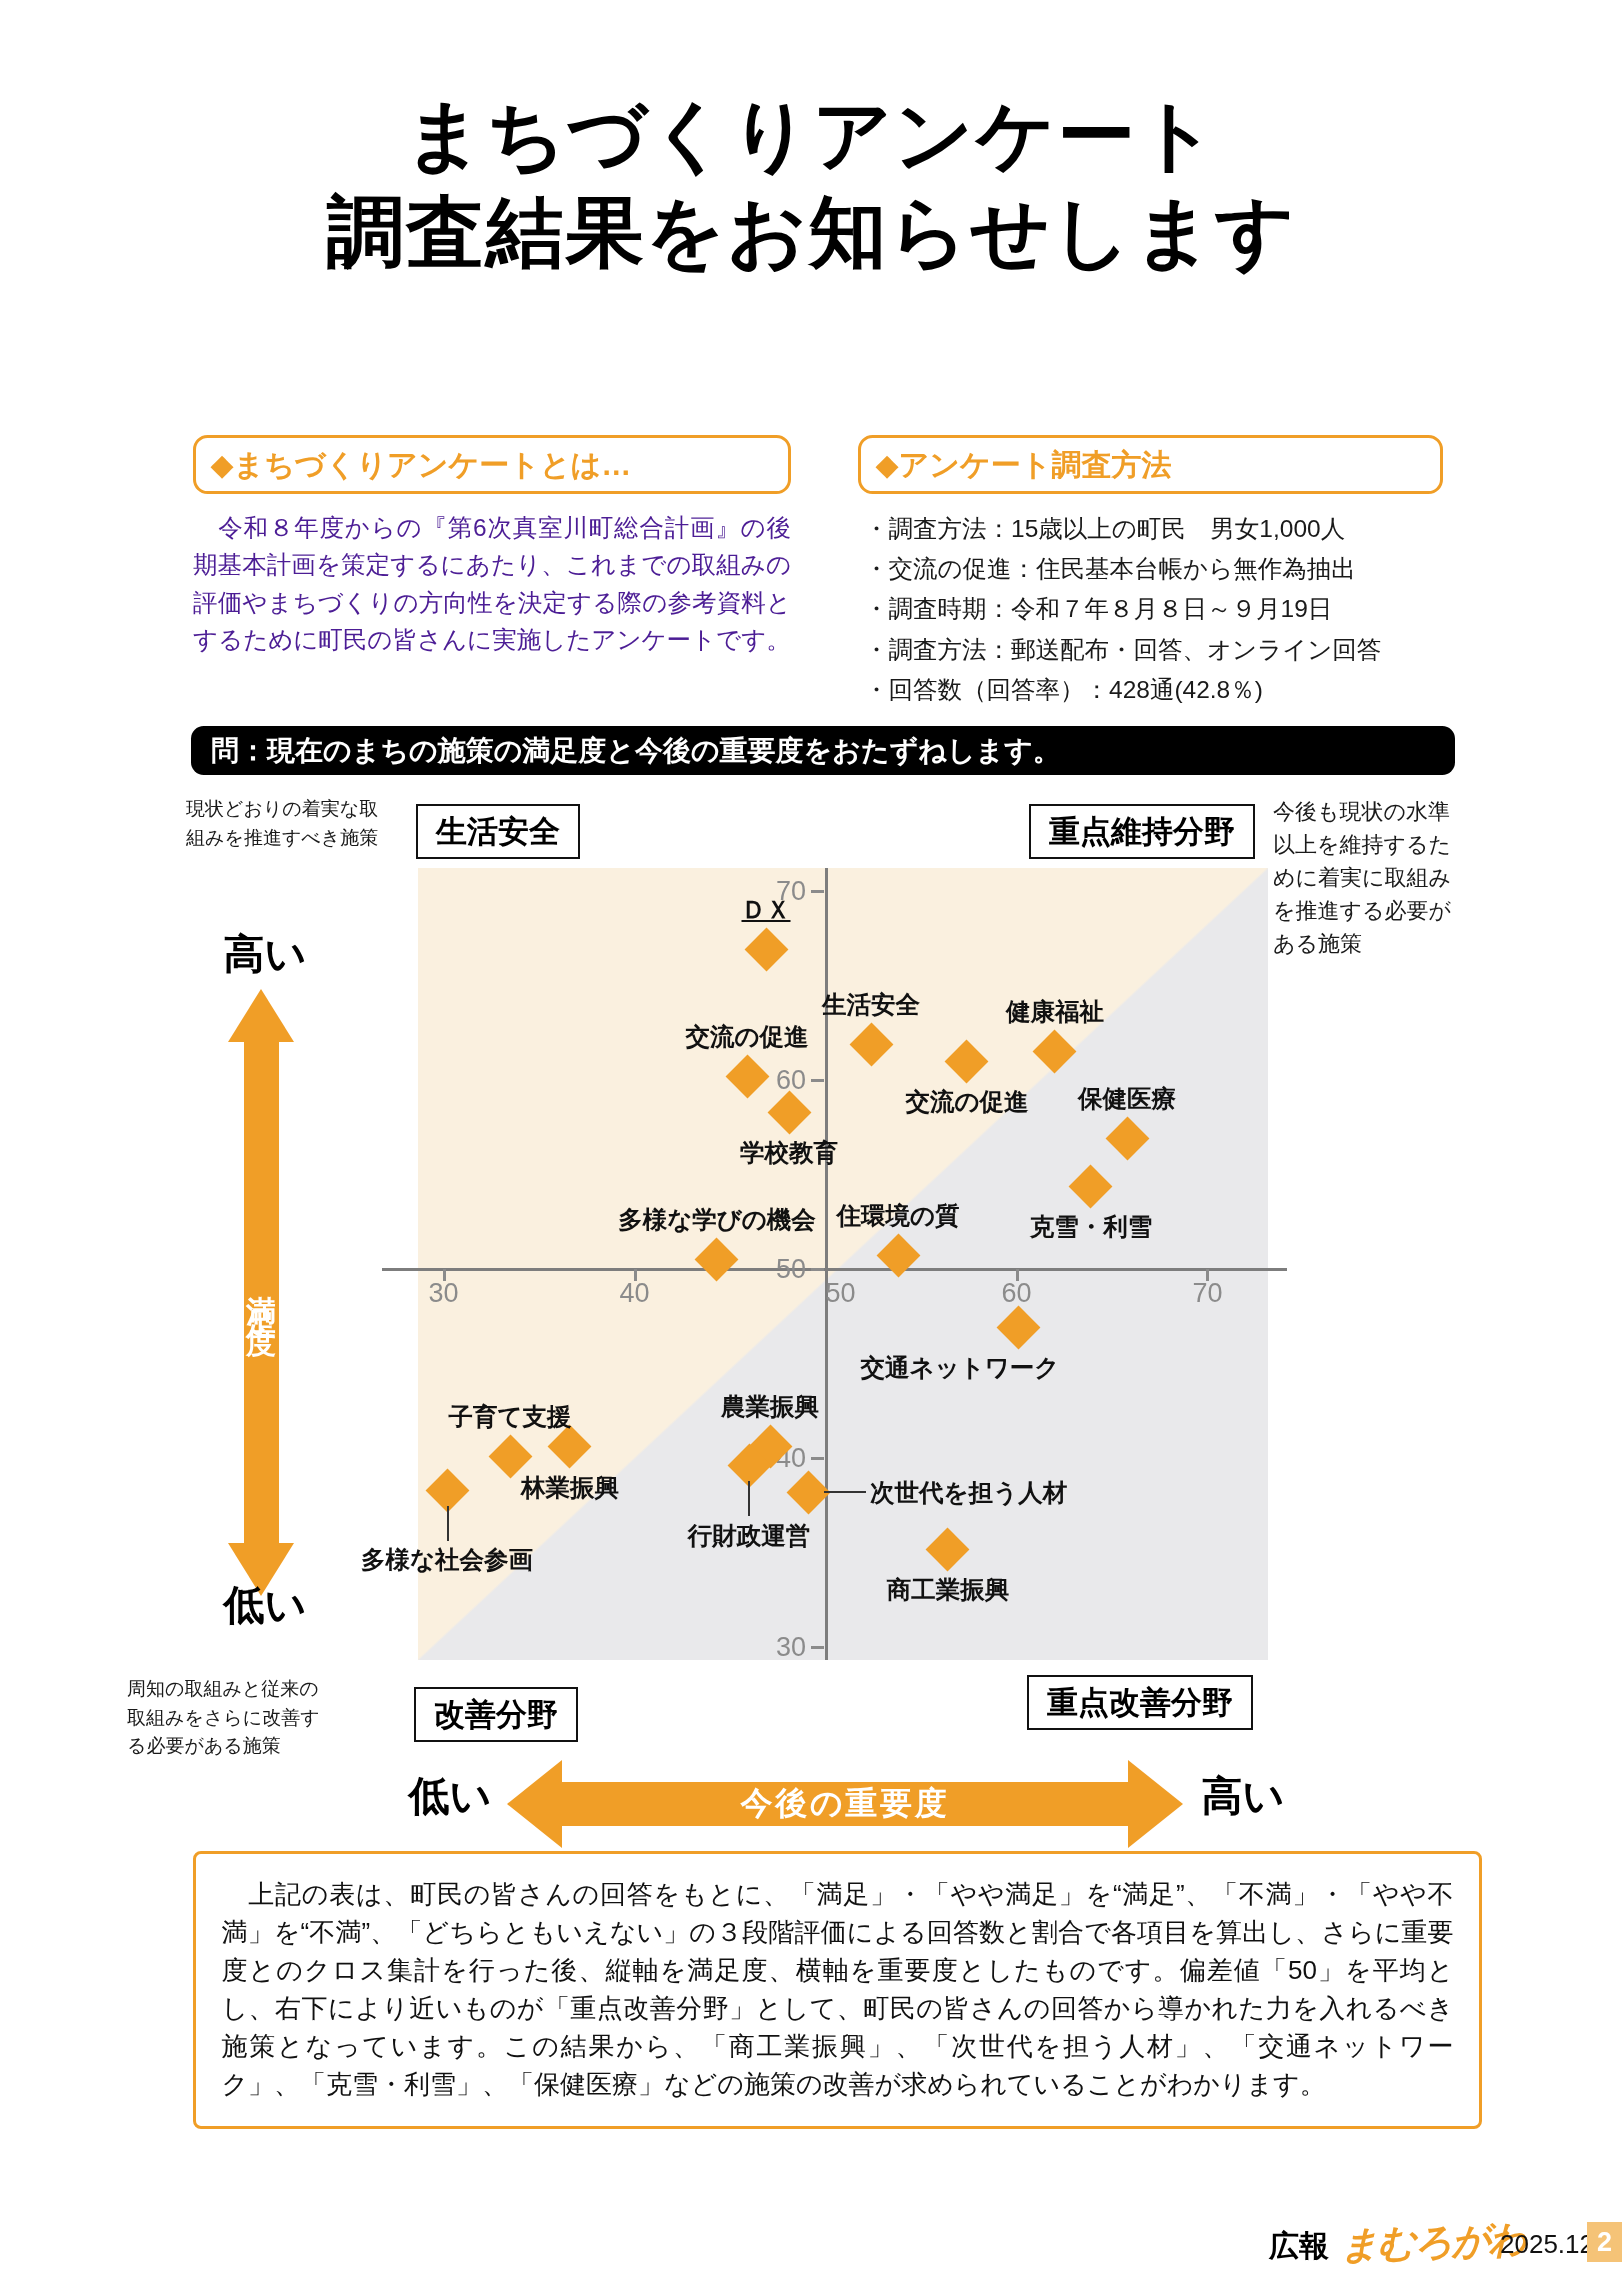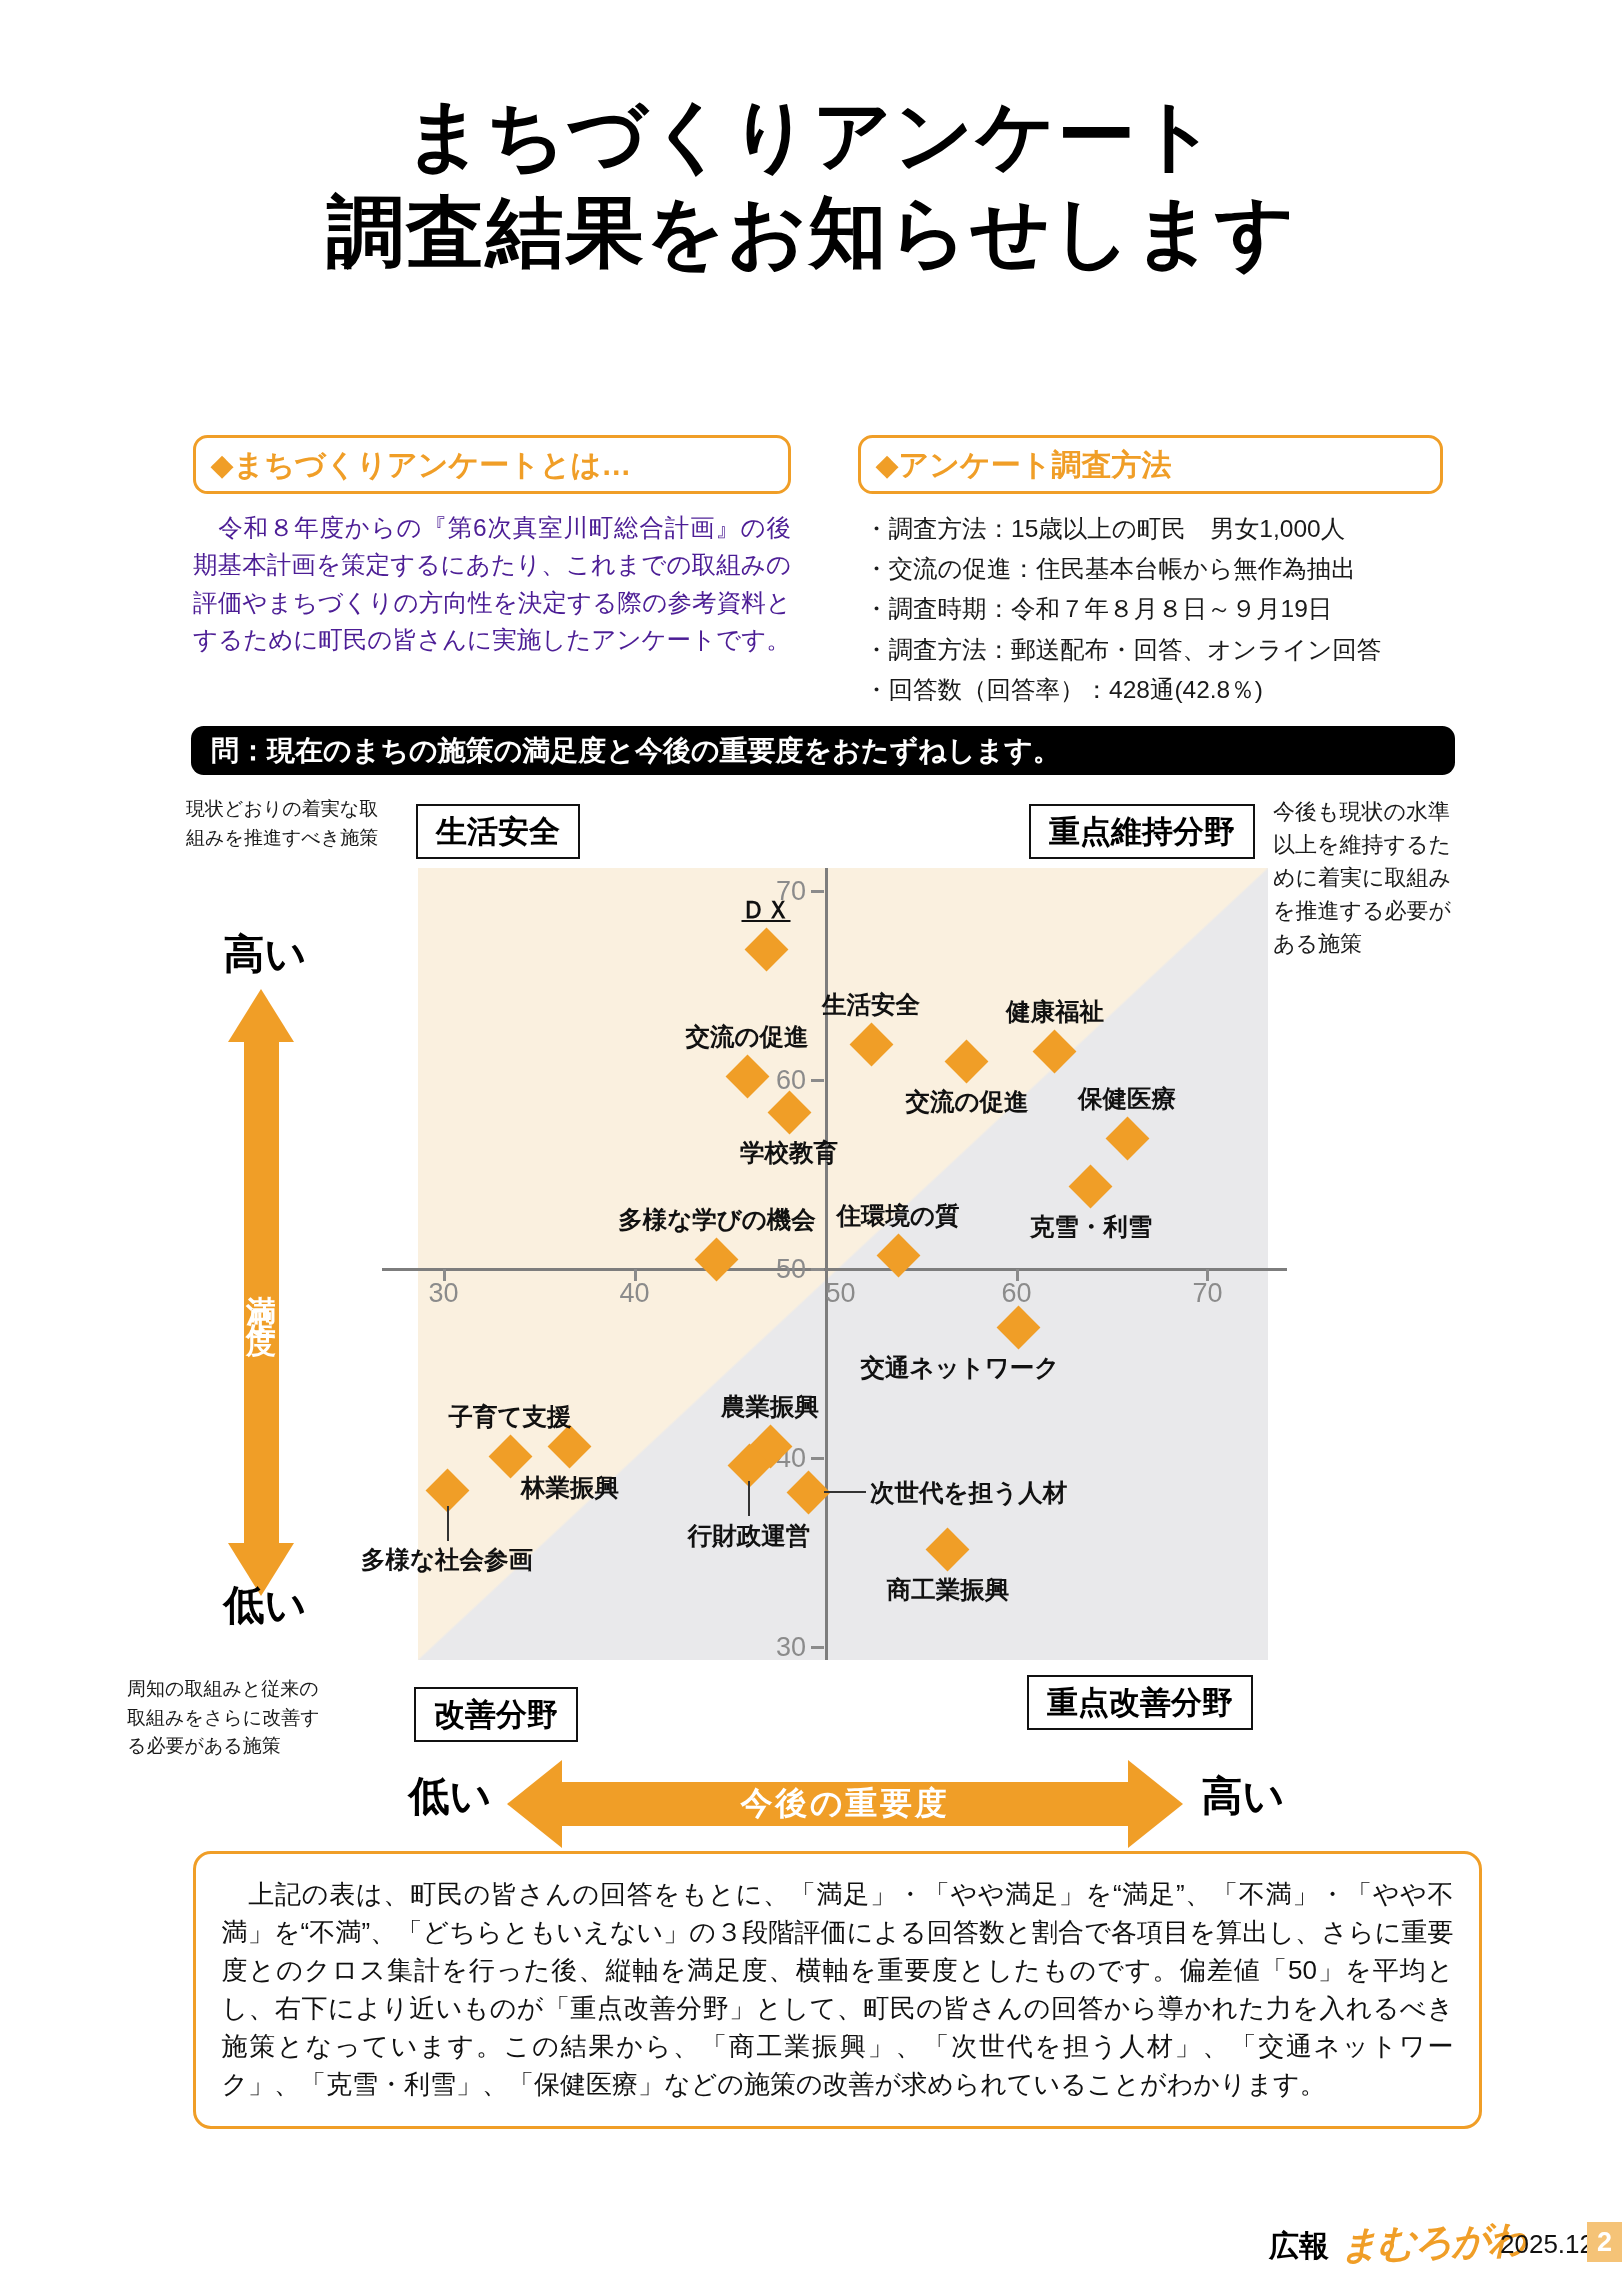--- a/index.html
+++ b/index.html
@@ -84,21 +84,21 @@
       border-top:44px solid transparent;border-bottom:44px solid transparent;border-right:55px solid var(--accent);}
   .h-arrow .head-right{position:absolute;right:0;top:0;width:0;height:0;
       border-top:44px solid transparent;border-bottom:44px solid transparent;border-left:55px solid var(--accent);}
   .h-arrow .shaft{position:absolute;left:53px;top:22px;width:571px;height:44px;background:var(--accent);}
   .h-arrow .hlabel{position:absolute;left:50%;top:44px;transform:translate(-50%,-50%);
       color:#fff;font-size:32px;font-weight:900;letter-spacing:2.7px;white-space:nowrap;}
   .low-left{left:400px;top:1769px;}
   .high-right{left:1193px;top:1769px;}
 
   
-  .explain-box{left:193px;top:1851px;width:1289px;border:3.6px solid var(--accent);border-radius:18px;
+  .explain-box{left:193px;top:1851px;width:1289px;border:3.6px solid var(--accent);border-radius:8px;
                background:#fff;padding:22px 25.5px;font-size:26px;line-height:1.46;text-align:justify;color:#111;}
 
   
   .f-kouhou{left:1269px;top:2226px;font-size:30px;font-weight:900;color:#000;}
   .f-logo{left:1340px;top:2217px;font-size:38px;font-weight:900;font-style:italic;color:var(--accent);transform:rotate(-2deg);letter-spacing:-1.8px;}
   .f-date{left:1500px;top:2229px;font-size:26px;color:#111;}
   .f-badge{left:1587px;top:2222px;width:35px;height:40px;background:var(--accent-light);
            color:#fff;font-size:27px;font-weight:900;text-align:center;line-height:40px;}
 </style>
 </head>

